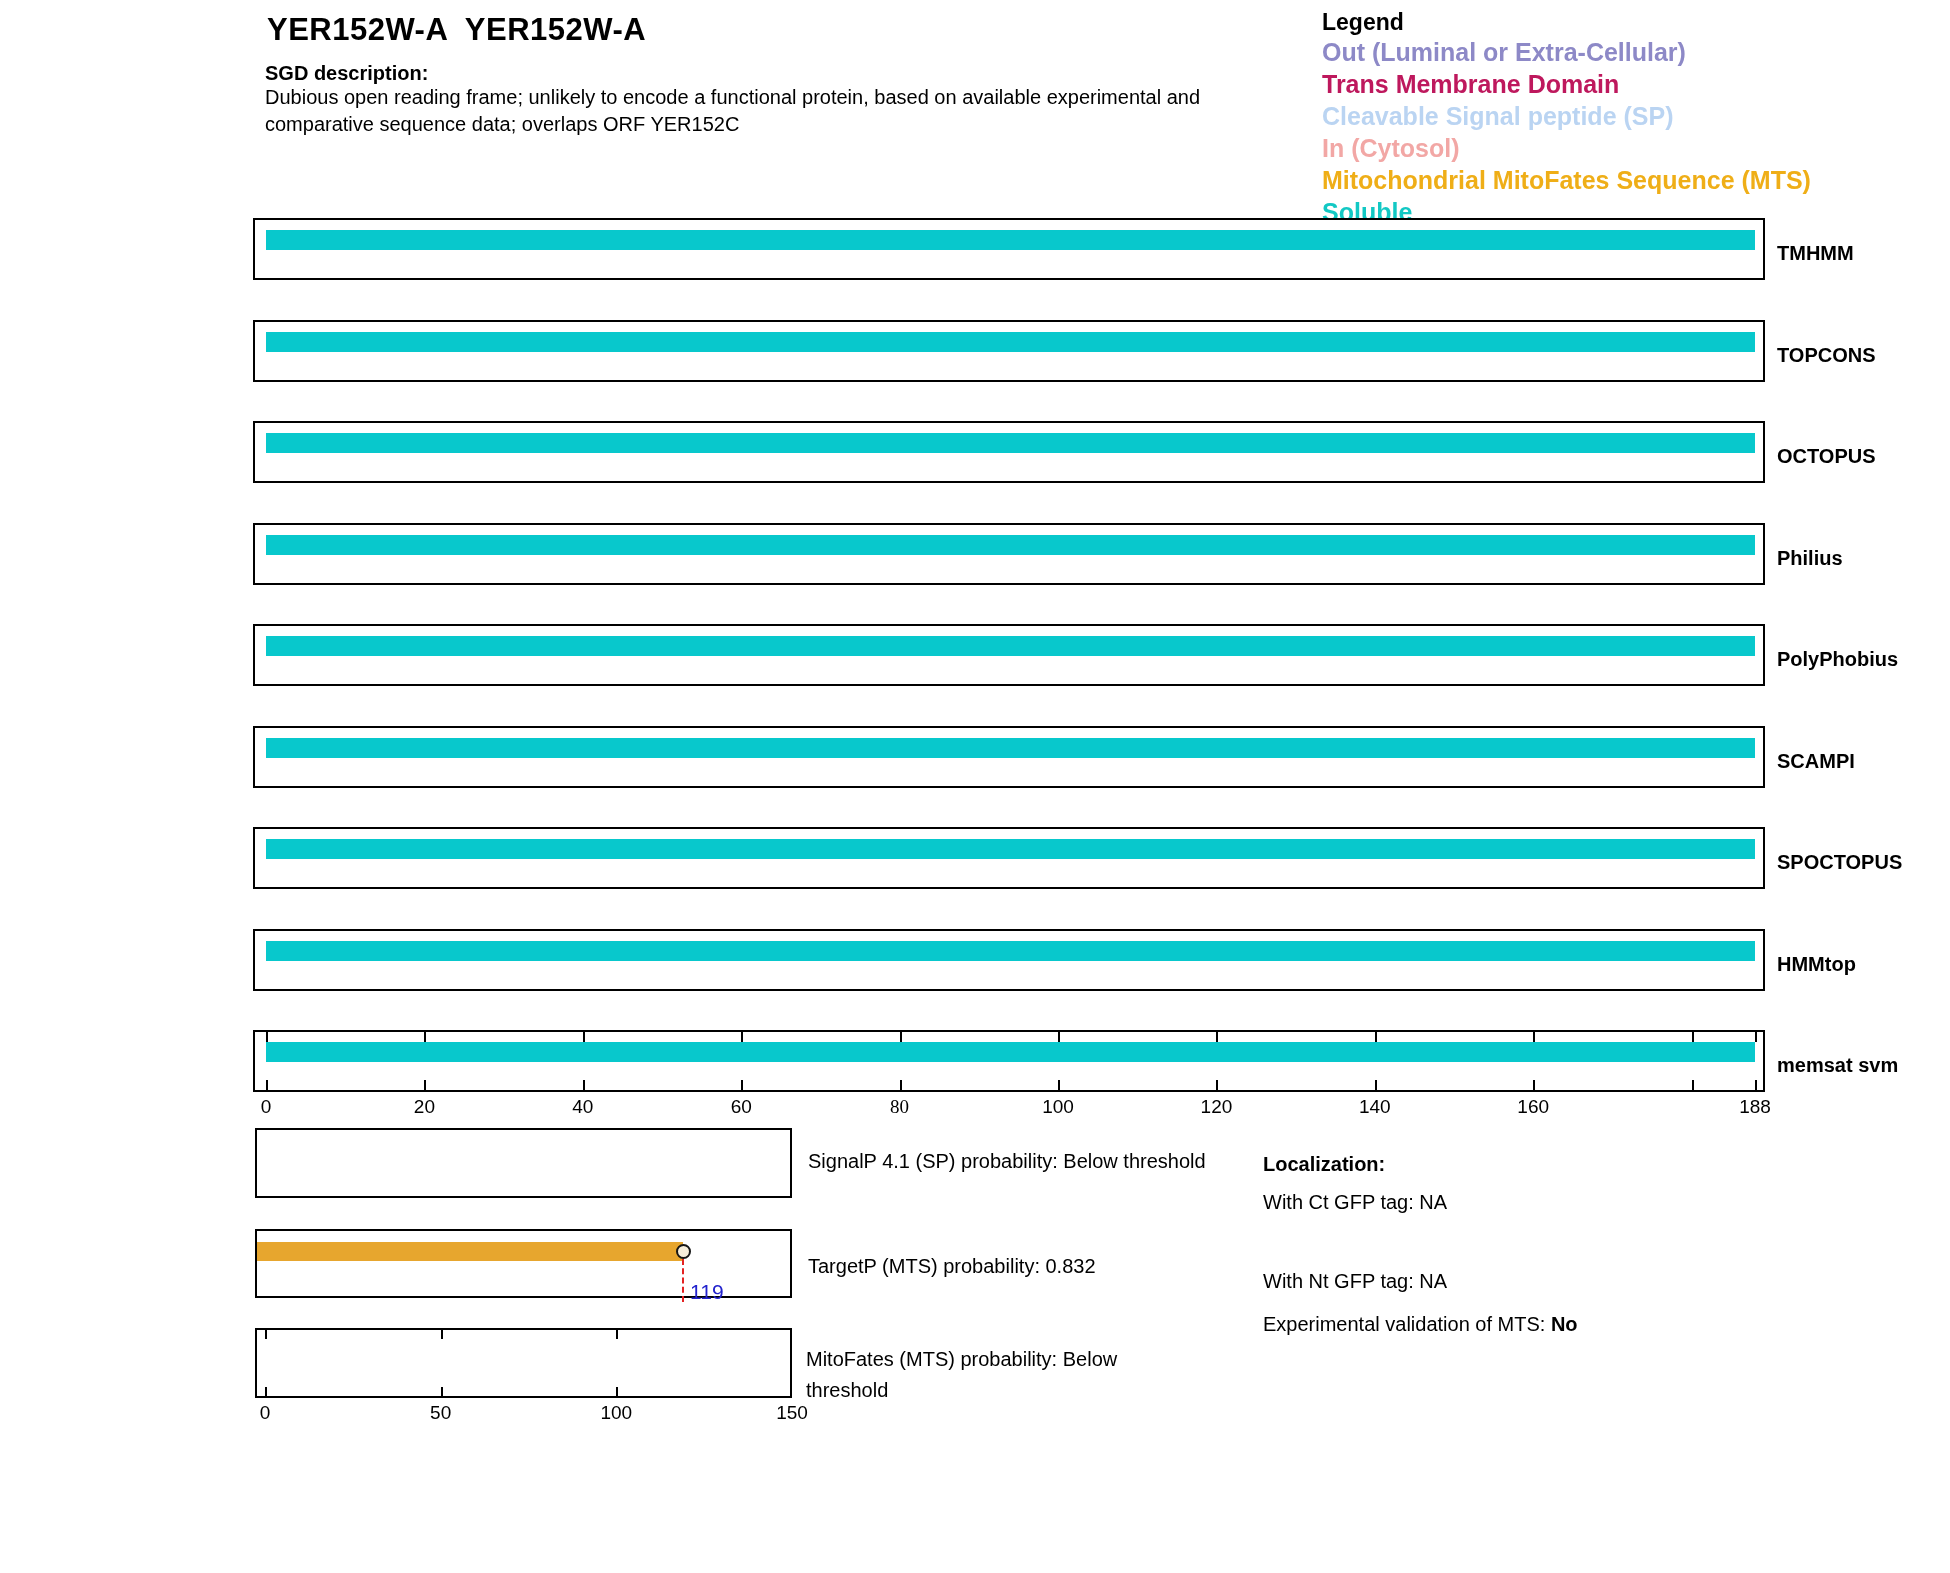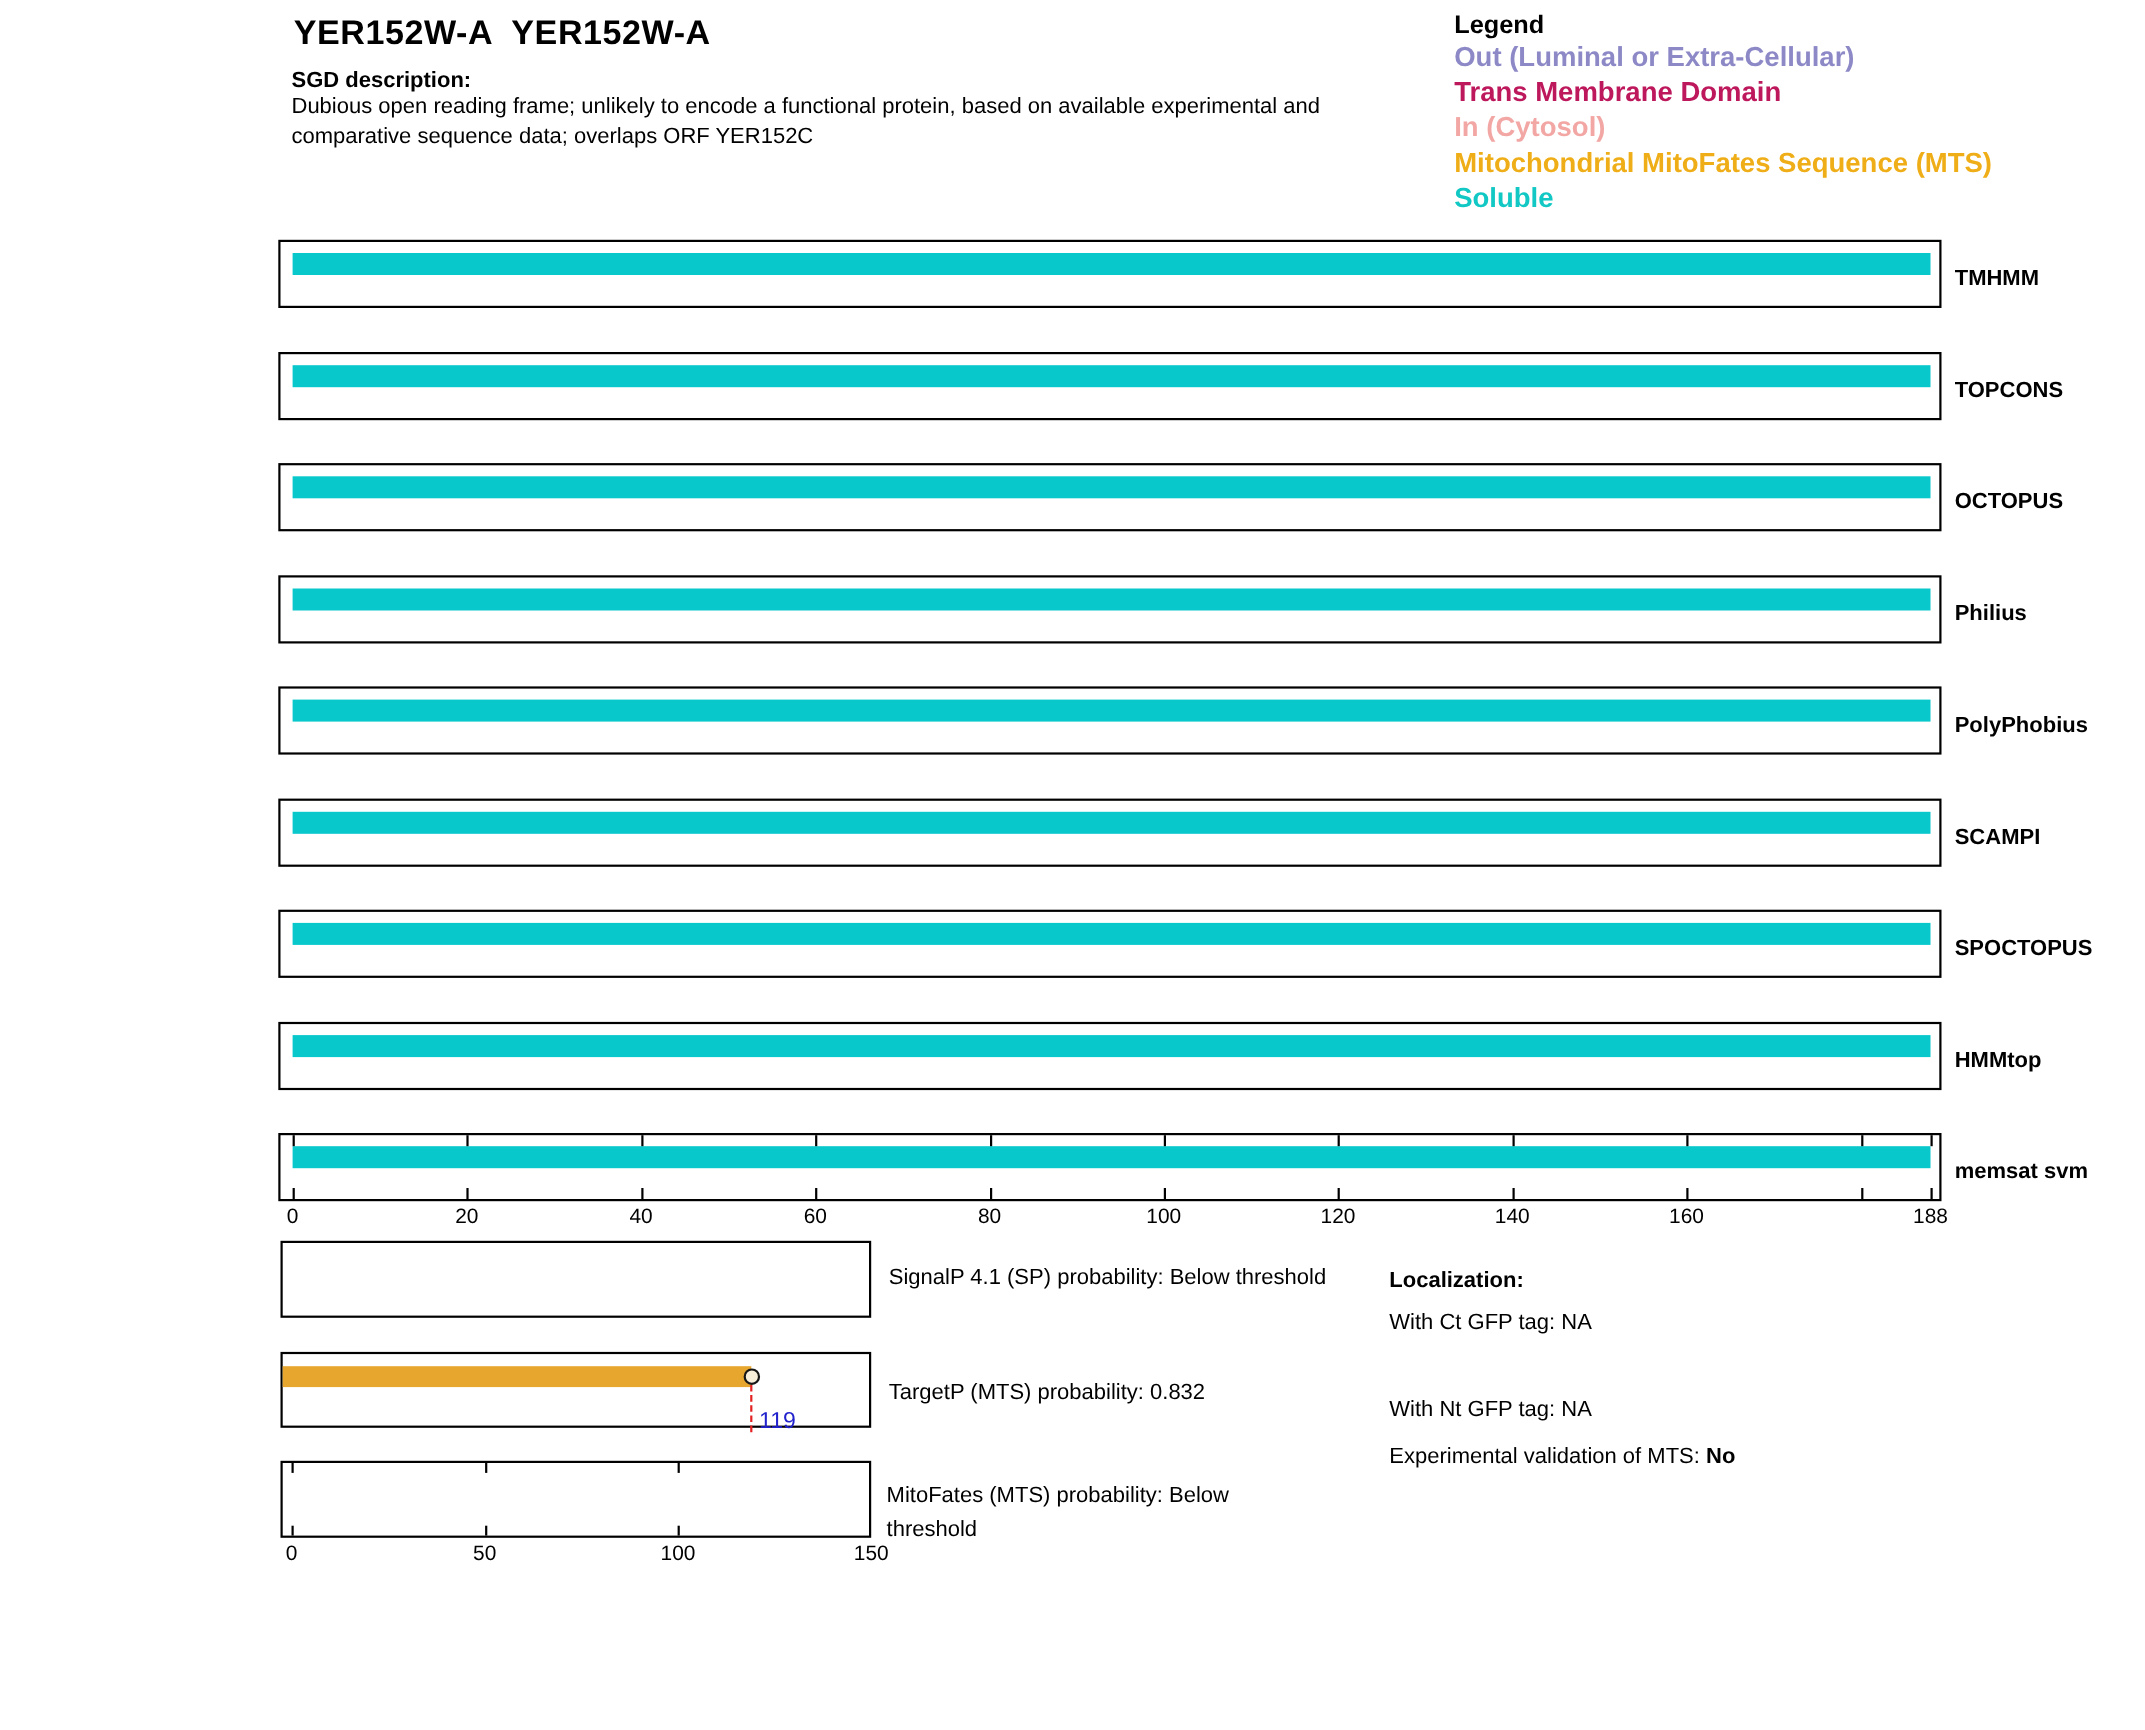--- a/index.html
+++ b/index.html
@@ -34,20 +34,21 @@
 
   <div class="abs sgdlab" style="left:265px;top:62px;">SGD description:</div>
 
   <div class="abs desc" style="left:265px;top:84px;width:990px;">Dubious open reading frame; unlikely to encode a functional protein, based on available experimental and comparative sequence data; overlaps ORF YER152C</div>
 
   <div class="abs" style="left:1322px;top:8px;">
     <div class="legend-title">Legend</div>
     <div id="legend-items">
         <div class="legend-item" style="color: rgb(141, 137, 199);">Out (Luminal or Extra-Cellular)</div>
         <div class="legend-item" style="color: #be185d;">Trans Membrane Domain</div>
+        <div class="legend-item" style="color: rgb(186, 212, 242);">Cleavable Signal peptide (SP)</div>
         <div class="legend-item" style="color: rgb(242, 167, 165);">In (Cytosol)</div>
         <div class="legend-item" style="color: rgb(239, 174, 23);">Mitochondrial MitoFates Sequence (MTS)</div>
         <div class="legend-item" style="color: rgb(18, 200, 196);">Soluble</div>
       </div>
   </div>
 
   <div id="tracks">
       <div class="track-box" style="left: 253px; top: 218px; width: 1512px; height: 62px;"></div>
       <div class="track-bar" style="left: 266px; top: 230px; width: 1489px; height: 20px; background: rgb(8, 200, 204);"></div>
       <div class="track-label" style="left: 1777px; top: 238px;">TMHMM</div>
@@ -94,21 +95,21 @@
       <div class="tick" style="left: 1533.23px; top: 1032px; height: 10px;"></div>
       <div class="tick" style="left: 1533.23px; top: 1080px; height: 10px;"></div>
       <div class="tick" style="left: 1691.64px; top: 1032px; height: 10px;"></div>
       <div class="tick" style="left: 1691.64px; top: 1080px; height: 10px;"></div>
       <div class="tick" style="left: 1755px; top: 1032px; height: 10px;"></div>
       <div class="tick" style="left: 1755px; top: 1080px; height: 10px;"></div>
       <div class="axis-label" style="left: 266px; top: 1096px;">0</div>
       <div class="axis-label" style="left: 424.404px; top: 1096px;">20</div>
       <div class="axis-label" style="left: 582.809px; top: 1096px;">40</div>
       <div class="axis-label" style="left: 741.213px; top: 1096px;">60</div>
-      <div class="axis-label" style="left: 899.617px; top: 1096px;">80</div>
+      <div class="axis-label" style="left: 899.617px; top: 1096px; font-family: Liberation Serif, serif;">80</div>
       <div class="axis-label" style="left: 1058.02px; top: 1096px;">100</div>
       <div class="axis-label" style="left: 1216.43px; top: 1096px;">120</div>
       <div class="axis-label" style="left: 1374.83px; top: 1096px;">140</div>
       <div class="axis-label" style="left: 1533.23px; top: 1096px;">160</div>
       <div class="axis-label" style="left: 1755px; top: 1096px;">188</div>
     </div>
 
   <div id="prob-plots">
       <div class="track-box" style="left: 255px; top: 1128px; width: 537px; height: 70px;"></div>
       <div class="track-box" style="left: 255px; top: 1229px; width: 537px; height: 69px;"></div>

